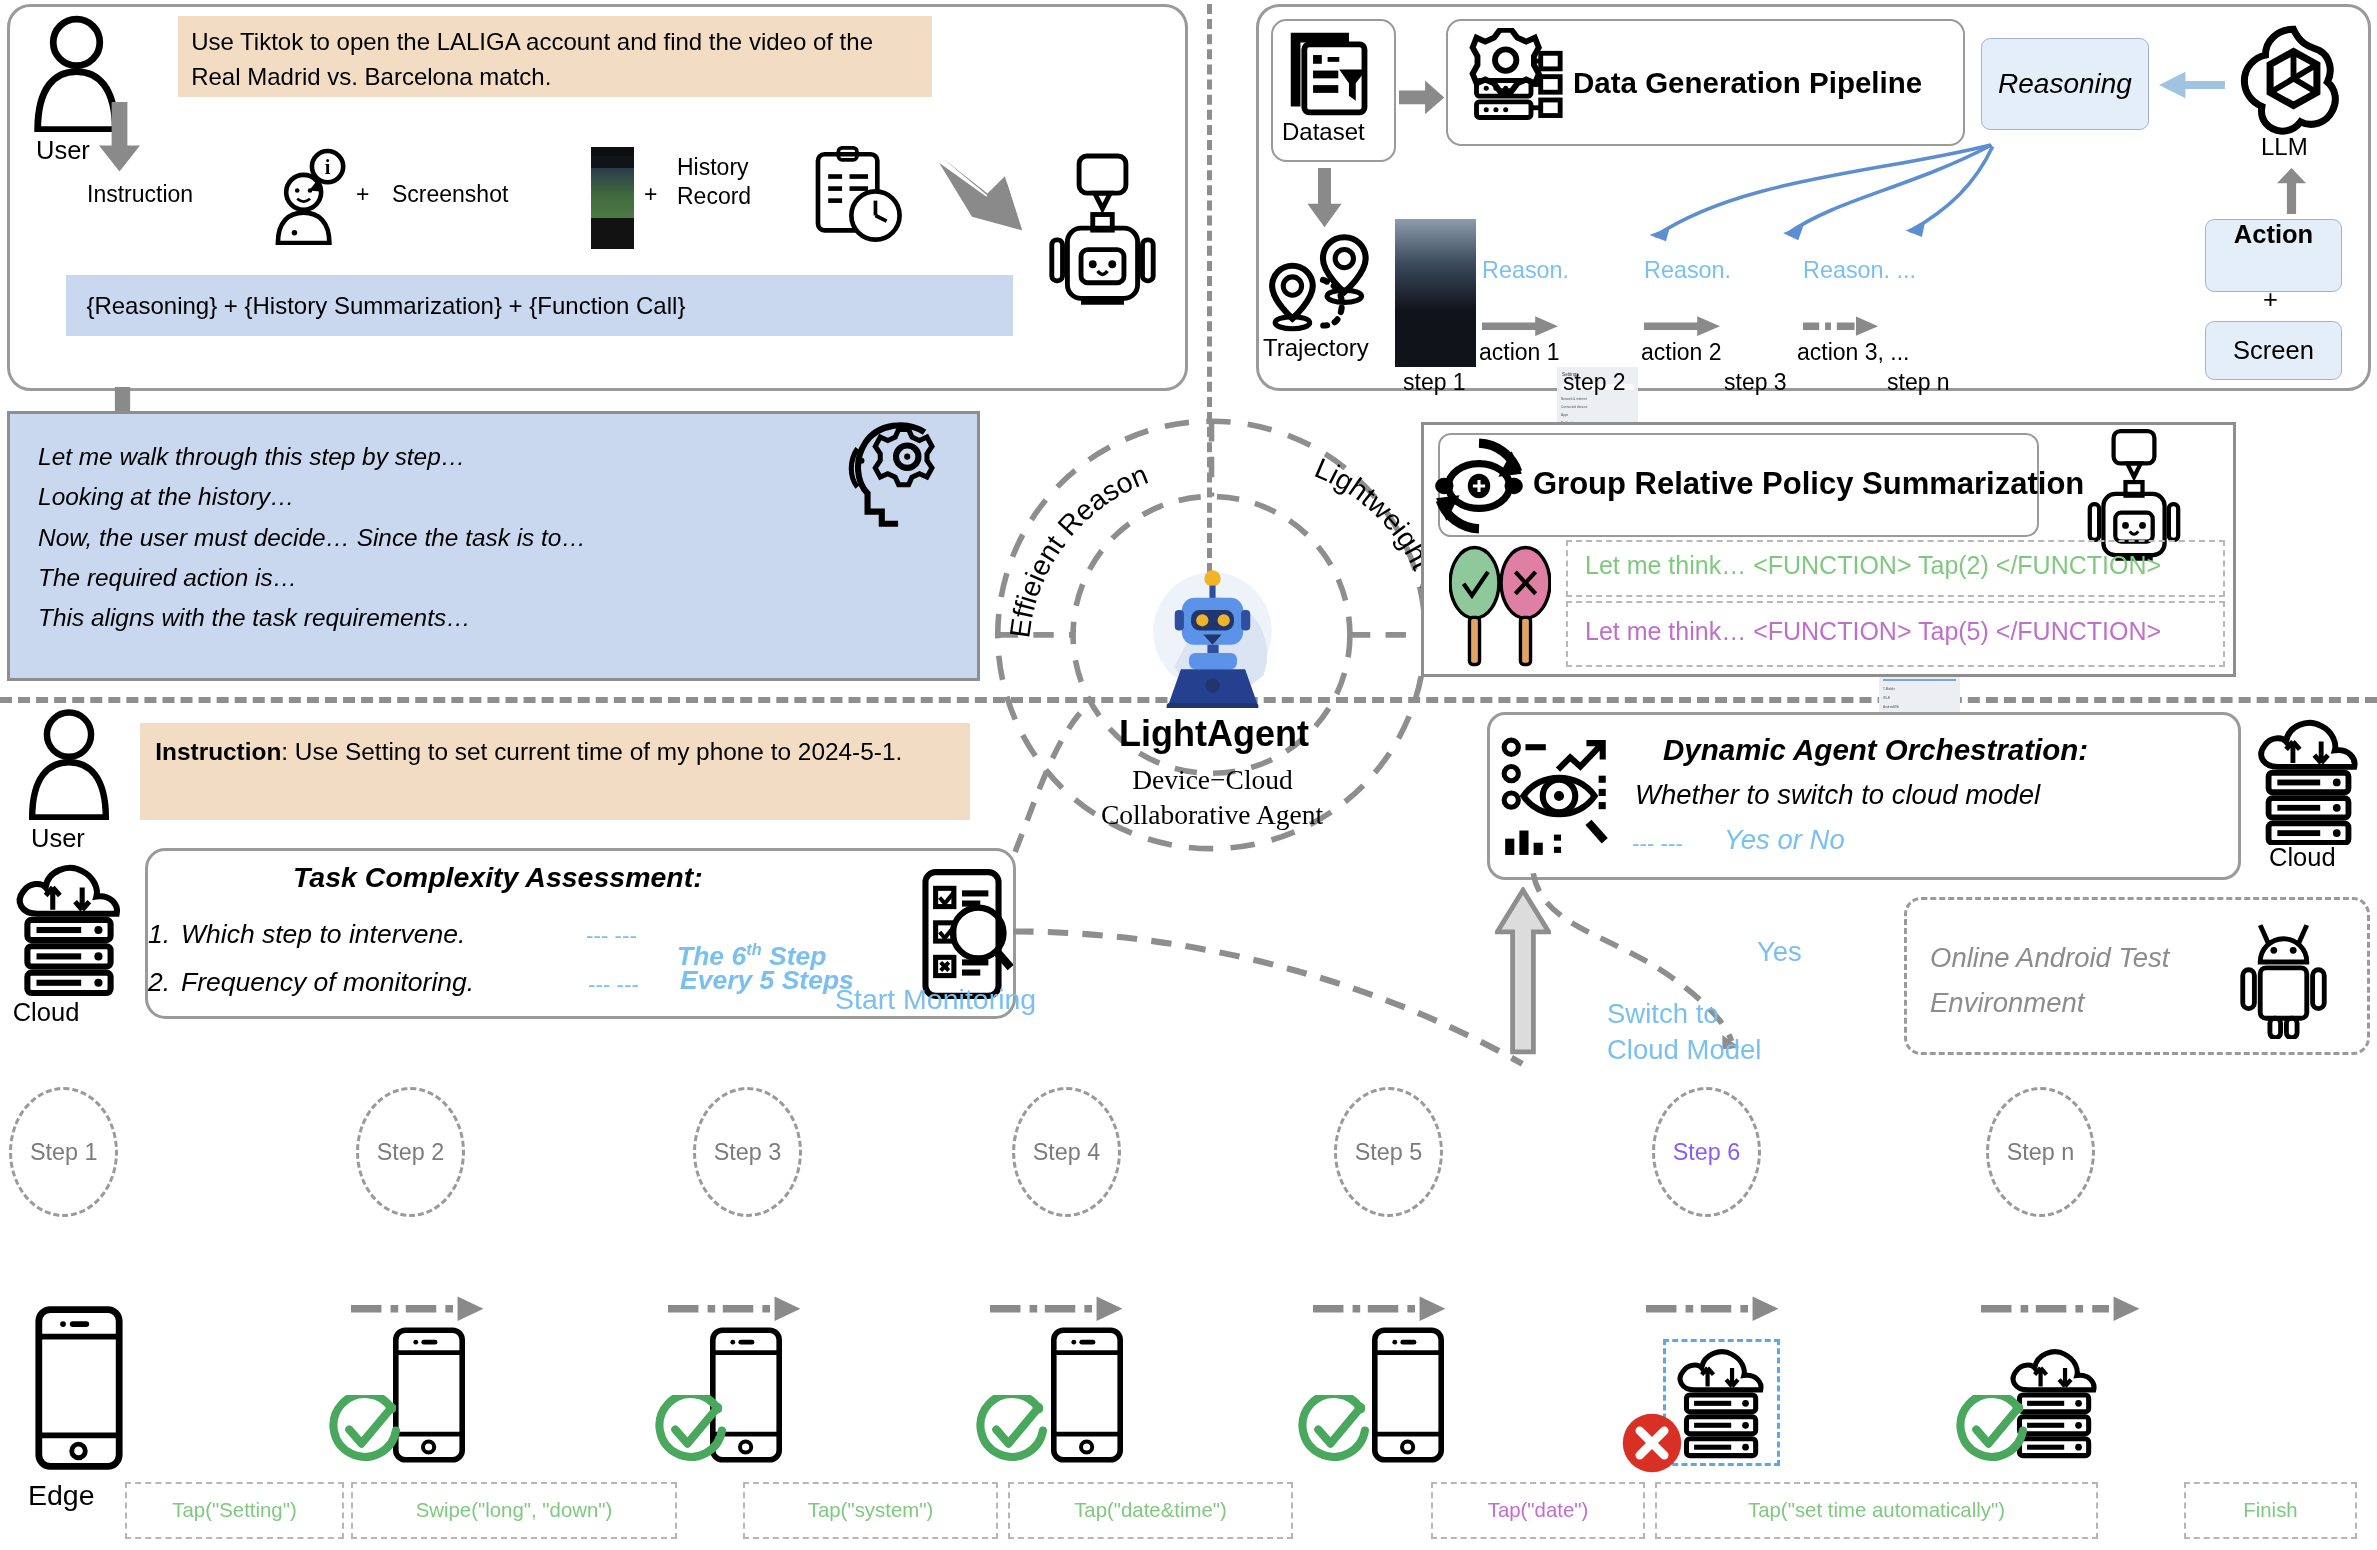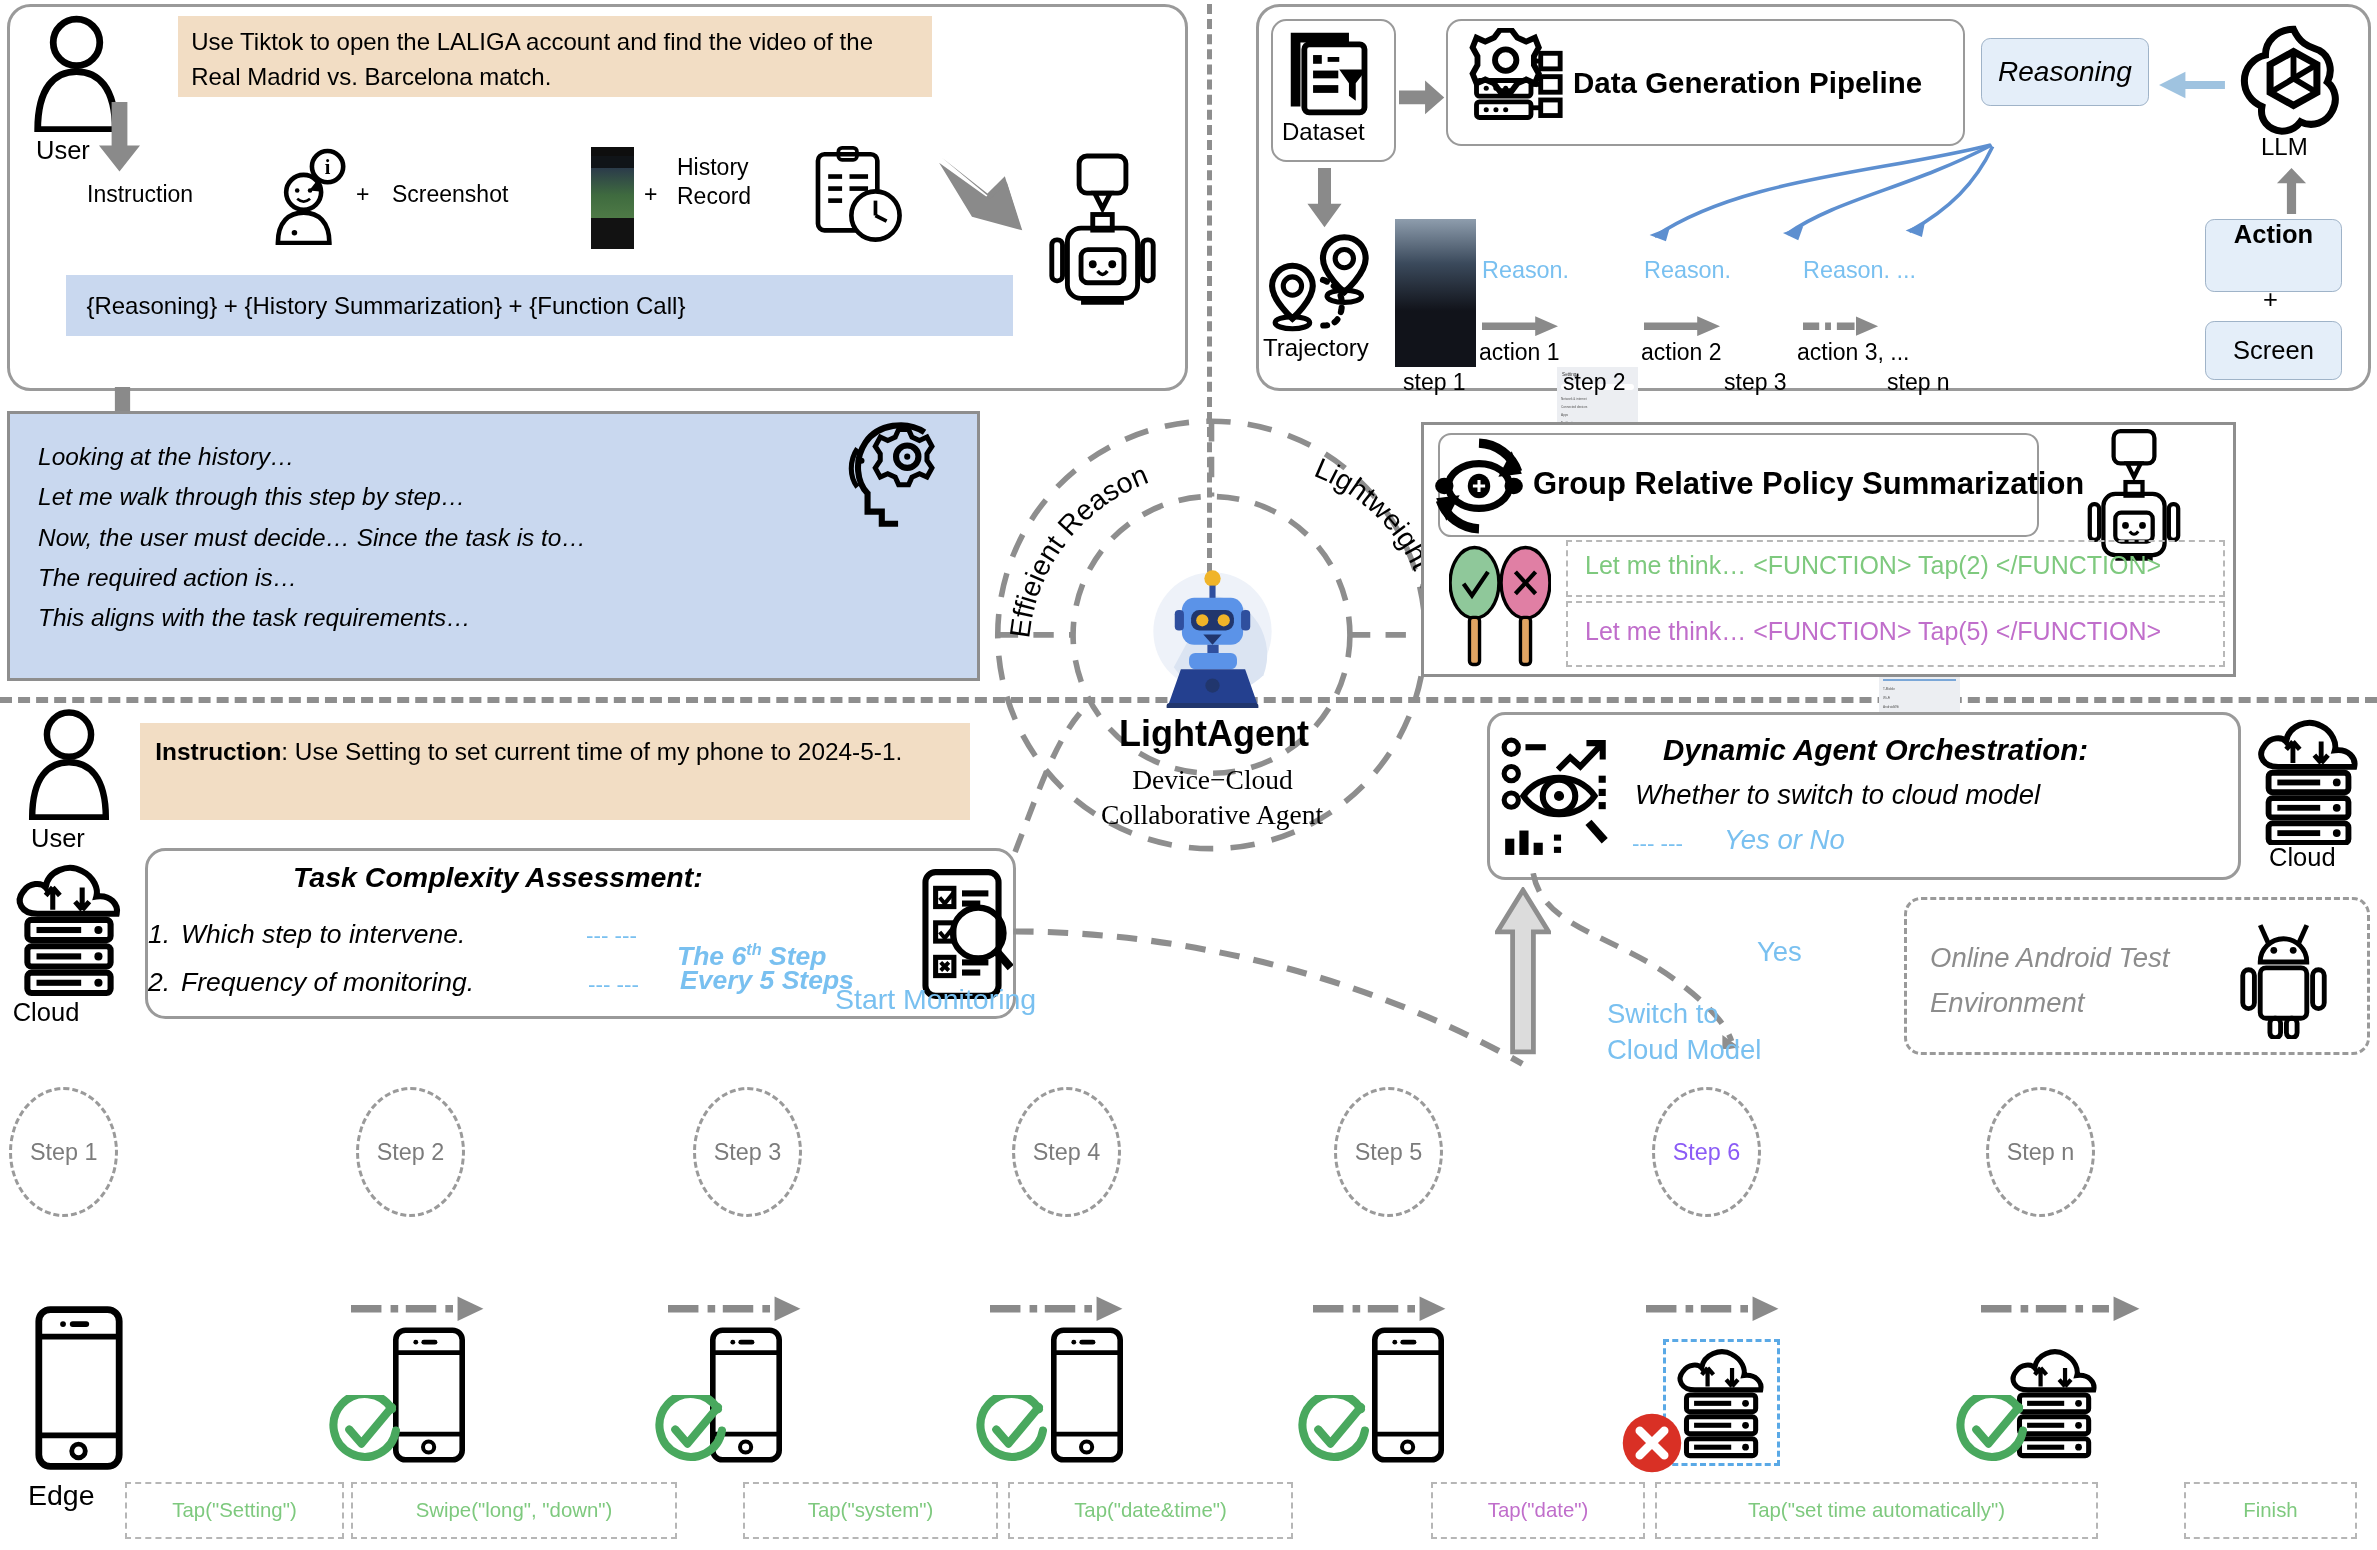--- a/index.html
+++ b/index.html
@@ -198,21 +198,21 @@
     <rect x="84" y="26" width="20" height="16" fill="none" stroke="#000" stroke-width="5"></rect>
     <rect x="84" y="50" width="20" height="16" fill="none" stroke="#000" stroke-width="5"></rect>
     <rect x="84" y="74" width="20" height="16" fill="none" stroke="#000" stroke-width="5"></rect>
     <line x1="76" y1="34" x2="84" y2="34" stroke="#000" stroke-width="5"></line>
     <line x1="76" y1="58" x2="84" y2="58" stroke="#000" stroke-width="5"></line>
     <line x1="76" y1="82" x2="84" y2="82" stroke="#000" stroke-width="5"></line>
   </svg>
 </div>
 <div class="abs bd" style="left:1573px;top:66px;font-size:29.5px;">Data Generation Pipeline</div>
 
-<div class="abs bluebox" style="left:1981px;top:38px;width:168px;height:68px;display:flex;align-items:center;justify-content:center;">
+<div class="abs bluebox" style="left:1981px;top:38px;width:168px;height:92px;display:flex;align-items:center;justify-content:center;">
   <span class="it" style="font-size:28px;">Reasoning</span>
 </div>
 
 <div class="abs" style="left:2159px;top:71px;width:66px;height:28px;">
   <svg viewBox="0 0 80 34" width="66" height="28">
       <path d="M80 12 h-48 v-11 l-32 16 l32 16 v-11 h48 z" fill="#9fc3e0"></path>
     </svg>
 </div>
 
 <div class="abs" style="left:2235px;top:20.4px;width:117px;height:117px;">
@@ -309,22 +309,22 @@
 <div class="abs" style="left:1641px;top:339px;font-size:23px;">action 2</div>
 <div class="abs" style="left:1797px;top:339px;font-size:23px;">action 3, ...</div>
 
 <div class="abs" style="left:1403px;top:369px;font-size:23px;">step 1</div>
 <div class="abs" style="left:1563px;top:369px;font-size:23px;">step 2</div>
 <div class="abs" style="left:1724px;top:369px;font-size:23px;">step 3</div>
 <div class="abs" style="left:1887px;top:369px;font-size:23px;">step n</div>
 
 <div class="abs blueband panel-sq" style="left:7.1px;top:411px;width:973px;height:270px;">
   <div class="it" style="padding:23px 28px;font-size:24.4px;line-height:1.65;">
+    <div>Let me walk through this step by step…</div>
     <div>Looking at the history…</div>
-    <div>Let me walk through this step by step…</div>
     <div>Now, the user must decide… Since the task is to…</div>
     <div>The required action is…</div>
     <div>This aligns with the task requirements…</div>
   </div>
 </div>
 <div class="abs" style="left:835px;top:418px;width:117px;height:117px;">
   <svg viewBox="0 0 115 115" width="117" height="117">
     <path d="M88 14 C70 2 42 6 30 24 C18 42 22 64 32 74 L32 92 L46 92 L46 104 L62 104" fill="none" stroke="#000" stroke-width="6"></path>
     <path d="M22 30 C14 42 14 58 22 68" fill="none" stroke="#000" stroke-width="5"></path>
     <circle cx="26" cy="42" r="3" fill="#000"></circle>

